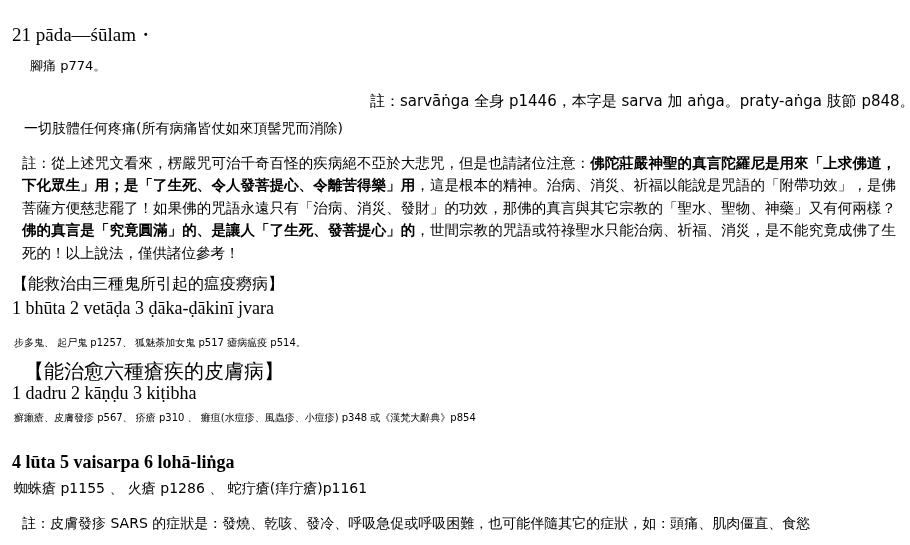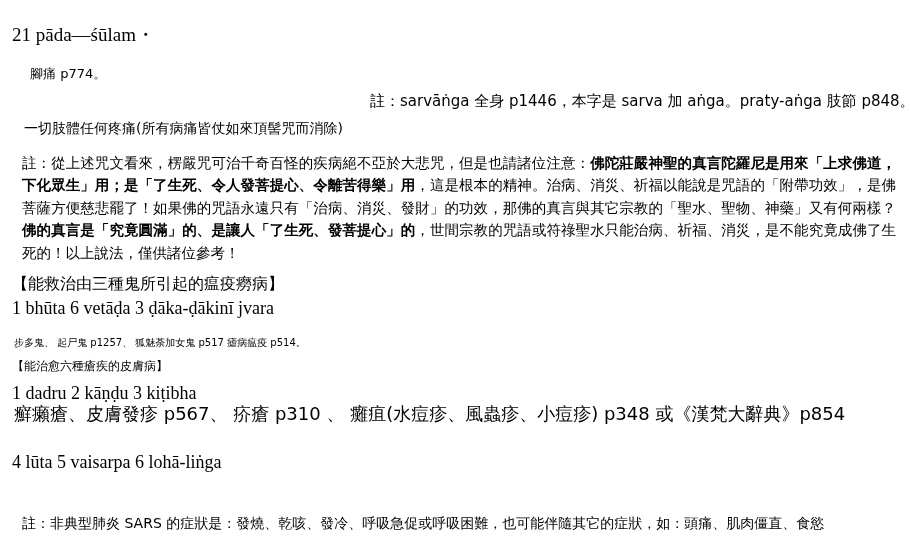--- a/index.html
+++ b/index.html
@@ -21,21 +21,21 @@
     padding: 0;
   }
 
   .line { position: absolute; white-space: nowrap; }
 
   .lat { font-family: "Liberation Serif", serif; }
   .cjk { font-family: "DejaVu Sans", "Liberation Sans", sans-serif; }
 
   
   .e21-head { left: 12px; top: 22px; font-size: 19px; }
-  .e21-gloss { left: 30px; top: 57px; font-size: 13px; margin-top: 8px; }
+  .e21-gloss { left: 30px; top: 57px; font-size: 13px; }
 
   
   .e22-head { left: 12px; top: 90px; font-size: 19px; }
   .e22-note { left: 370px; top: 92px; font-size: 15px; }
   .e22-gloss { left: 24px; top: 120px; font-size: 14px; text-align: right; }
 
   
   .note-para {
     position: absolute;
     left: 22px;
@@ -44,31 +44,31 @@
     font-size: 14.5px;
     line-height: 1.55;
     text-align: justify;
     white-space: normal;
     font-family: "DejaVu Sans", "Liberation Sans", sans-serif;
   }
   .note-para b { font-weight: bold; }
 
   
   .sec1 { left: 12px; top: 274px; font-size: 16px; }
-  .sec2 { left: 12px; top: 358px; font-size: 12px; }
+  .sec2 { left: 24px; top: 358px; font-size: 20px; }
 
   
   .g1-terms { left: 12px; top: 298px; font-size: 18px; }
   .g1-gloss { left: 14px; top: 336px; font-size: 10px; }
 
   
   .g2-terms { left: 12px; top: 383px; font-size: 18px; }
-  .g2-gloss { left: 14px; top: 402px; font-size: 18px; }
+  .g2-gloss { left: 14px; top: 411px; font-size: 10px; }
 
-  .g3-terms { left: 12px; top: 452px; font-size: 18px; }
+  .g3-terms { left: 12px; top: 452px; font-size: 18px; font-weight: bold; }
   .g3-gloss { left: 14px; top: 480px; font-size: 14px; }
 
   
   .bottom-note { left: 22px; top: 515px; font-size: 14px; }
 </style>
 </head>
 <body>
 
 <div class="page">
 
@@ -76,23 +76,24 @@
   <div class="line cjk e21-gloss">腳痛  p774。</div>
 
   <div class="line cjk e22-note">註：sarvāṅga 全身 p1446，本字是 sarva 加 aṅga。praty-aṅga 肢節 p848。</div>
   <div class="line cjk e22-gloss">一切肢體任何疼痛(所有病痛皆仗如來頂髻咒而消除)</div>
 
   <div class="note-para">
     <span>註：從上述咒文看來，楞嚴咒可治千奇百怪的疾病絕不亞於大悲咒，但是也請諸位注意：</span><b>佛陀莊嚴神聖的真言陀羅尼是用來「上求佛道，下化眾生」用；是「了生死、令人發菩提心、令離苦得樂」用</b><span>，這是根本的精神。治病、消災、祈福以能說是咒語的「附帶功效」，是佛菩薩方便慈悲罷了！如果佛的咒語永遠只有「治病、消災、發財」的功效，那佛的真言與其它宗教的「聖水、聖物、神藥」又有何兩樣？</span><b>佛的真言是「究竟圓滿」的、是讓人「了生死、發菩提心」的</b><span>，世間宗教的咒語或符祿聖水只能治病、祈福、消災，是不能究竟成佛了生死的！以上說法，僅供諸位參考！</span>
   </div>
 
   <div class="line cjk sec1">【能救治由三種鬼所引起的瘟疫癆病】</div>
-  <div class="line lat g1-terms">1 bhūta            6 vetāḍa            3 ḍāka-ḍākinī              jvara</div>
+  <div class="line lat g1-terms">1 bhūta            2 vetāḍa            3 ḍāka-ḍākinī              jvara</div>
   <div class="line cjk g1-gloss">步多鬼、        起尸鬼 p1257、        狐魅荼加女鬼 p517        瘧病瘟疫 p514。</div>
 
   <div class="line cjk sec2">【能治愈六種瘡疾的皮膚病】</div>
   <div class="line lat g2-terms">1 dadru                                       2 kāṇḍu            3 kiṭibha</div>
   <div class="line cjk g2-gloss">癬癩瘡、皮膚發疹 p567、        疥瘡 p310  、      癱疽(水痘疹、風蟲疹、小痘疹) p348 或《漢梵大辭典》p854</div>
   <div class="line lat g3-terms">4 lūta                    5 vaisarpa                    6 lohā-liṅga</div>
+  <div class="line cjk g3-gloss">蜘蛛瘡 p1155      、    火瘡 p1286   、          蛇疔瘡(痒疔瘡)p1161</div>
 
-  <div class="line cjk bottom-note">註：非典型肺炎 SARS 的症狀是：發燒、乾咳、發冷、呼吸急促或呼吸困難，也可能伴隨其它的症狀，如：頭痛、肌肉僵直、食慾</div>
+  <div class="line cjk bottom-note">註：皮膚發疹 SARS 的症狀是：發燒、乾咳、發冷、呼吸急促或呼吸困難，也可能伴隨其它的症狀，如：頭痛、肌肉僵直、食慾</div>
 
 </div>
 
 </body></html>

